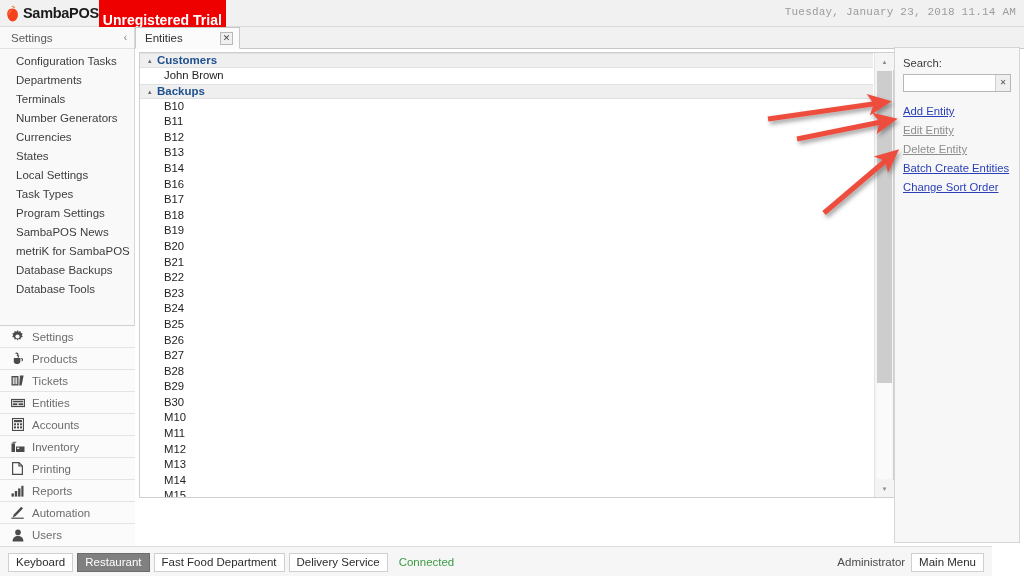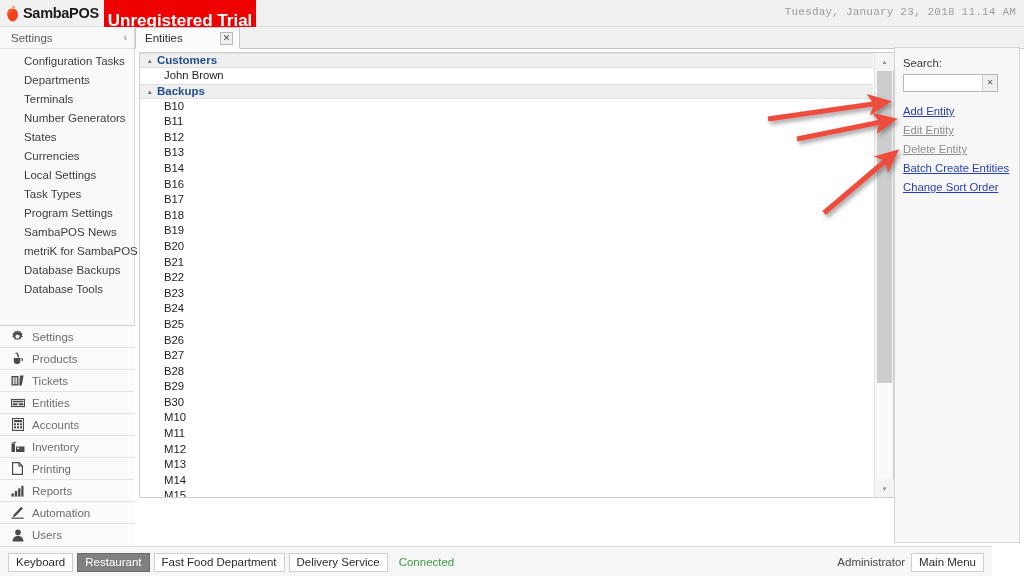--- a/index.html
+++ b/index.html
@@ -20,22 +20,22 @@
     border-bottom:1px solid #dcdcdc;
   }
   #logo-wrap{ position:absolute; left:6px; top:4px; display:flex; align-items:center; height:19px; }
   #pepper{ width:13px; height:17px; position:relative; margin-right:4px; }
   #pepper svg{ display:block; }
   #brand{
     font-size:14.5px; font-weight:bold; color:#1a1a1a;
     letter-spacing:-0.3px; line-height:17px;
   }
   #trial{
-    margin-left:5px; background:#ee0000; color:#ffffff;
-    font-size:17px; font-weight:bold; padding:15px 4px 2px 4px;
+    background:#ee0000; color:#ffffff;
+    font-size:14px; font-weight:bold; padding:15px 4px 2px 4px;
     line-height:13px; display:inline-block;
   }
   #clock{
     position:absolute; right:8px; top:6px;
     font-family:"Liberation Mono", monospace;
     font-size:11px; color:#9c9c9c; letter-spacing:0.2px;
   }
 
   
   #tabstrip{
@@ -69,21 +69,21 @@
   #sb-head{
     height:22px; display:flex; align-items:center;
     padding:0 7px 0 11px;
     border-bottom:1px solid #e2e2e2;
   }
   #sb-head-title{ font-size:11.5px; color:#5a5a5a; flex:1; }
   #sb-collapse{ font-size:10px; color:#7b7b7b; cursor:pointer; }
   #sb-list{ padding-top:3px; }
   .sb-item{
     height:19px; line-height:19px;
-    padding-left:24px;
+    padding-left:16px;
     font-size:11.5px; color:#3d3d3d;
     cursor:pointer; white-space:nowrap;
   }
 
   #sb-modules{
     position:absolute; left:0; bottom:0; width:135px;
     border-top:1px solid #d0d0d0;
   }
   .mod{
     height:22px; display:flex; align-items:center;
@@ -149,21 +149,21 @@
   #sb-track{
     position:absolute; left:2px; top:330px; width:15px; bottom:18px;
     background:#fafafa;
   }
 
   
   #actions{
     position:absolute; left:894px; top:47px; width:126px; height:496px;
     background:#f7f7f7;
     border:1px solid #d5d5d5;
-    padding:9px 21px 0 8px;
+    padding:9px 8px 0 8px;
   }
   #search-lbl{ font-size:11.3px; color:#3a3a3a; margin-bottom:5px; }
   #search-box{
     position:relative; height:18px;
     border:1px solid #b7b7b7; background:#ffffff;
     margin-bottom:10px;
   }
   #search-input{
     position:absolute; left:0; top:0; width:92px; height:16px;
     border:none; outline:none; background:transparent;
@@ -246,22 +246,22 @@
 <div id="sidebar">
   <div id="sb-head">
     <span id="sb-head-title">Settings</span>
     <span id="sb-collapse">‹</span>
   </div>
   <div id="sb-list">
       <div class="sb-item">Configuration Tasks</div>
       <div class="sb-item">Departments</div>
       <div class="sb-item">Terminals</div>
       <div class="sb-item">Number Generators</div>
+      <div class="sb-item">Currencies</div>
       <div class="sb-item">States</div>
-      <div class="sb-item">Currencies</div>
       <div class="sb-item">Local Settings</div>
       <div class="sb-item">Task Types</div>
       <div class="sb-item">Program Settings</div>
       <div class="sb-item">SambaPOS News</div>
       <div class="sb-item">metriK for SambaPOS</div>
       <div class="sb-item">Database Backups</div>
       <div class="sb-item">Database Tools</div>
     </div>
   <div id="sb-modules">
       <div class="mod">

